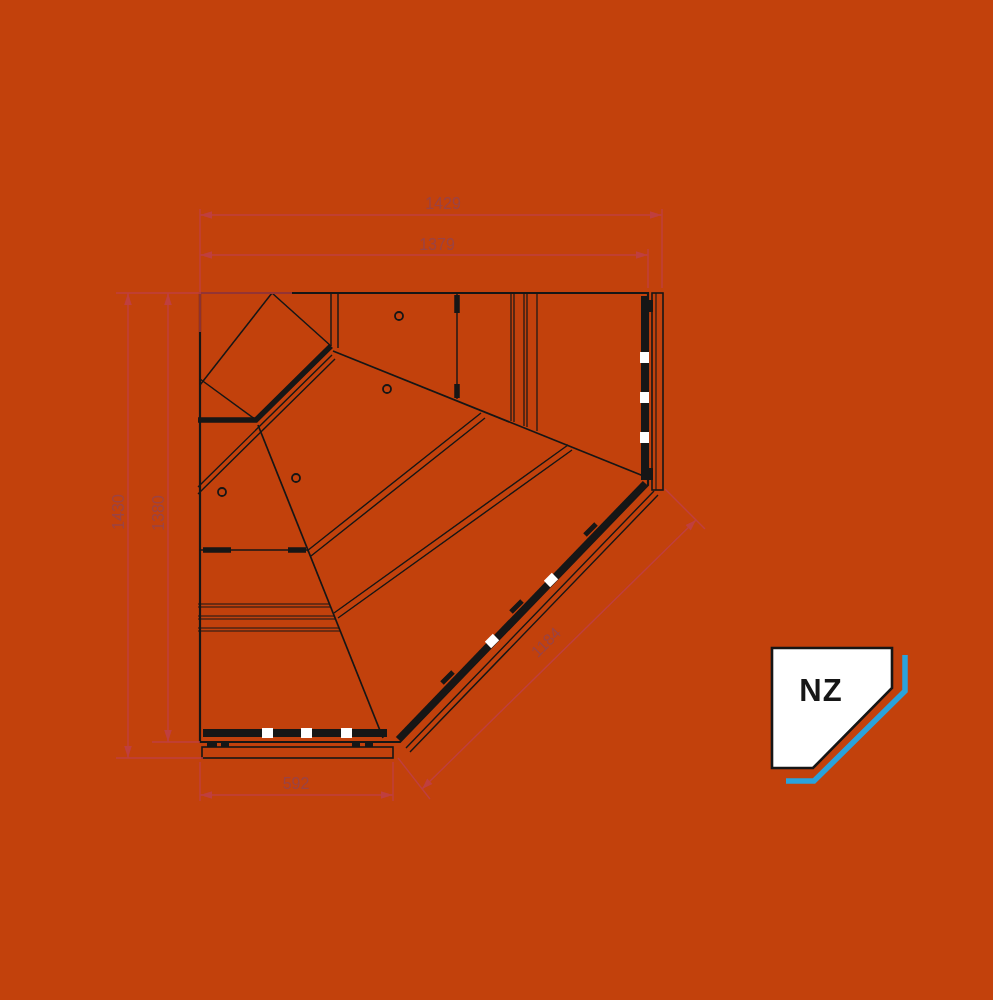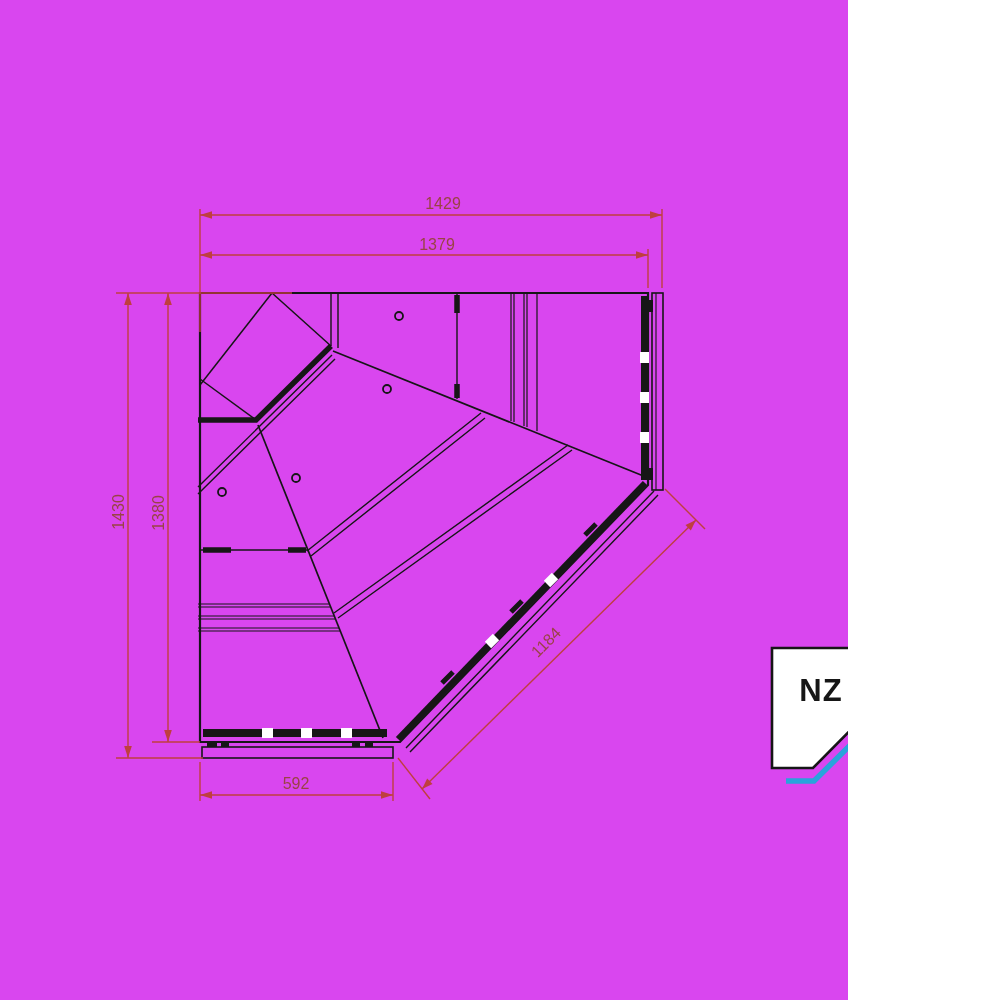--- a/index.html
+++ b/index.html
@@ -1,16 +1,16 @@
 <!DOCTYPE html>
 <html><head>
 <meta charset="utf-8">
 <style>
   html,body{margin:0;padding:0;background:#ffffff;}
-  .stage{position:relative;width:848px;height:1000px;background:#d946ef;overflow:hidden;
+  .stage{position:relative;width:993px;height:1000px;background:#c2410c;overflow:hidden;
          font-family:"Liberation Sans", sans-serif;}
   svg{display:block;}
   .dim-text{font-family:"Liberation Sans", sans-serif;font-size:16px;fill:#9a4345;}
   .logo-text{font-family:"Liberation Sans", sans-serif;font-size:31px;font-weight:bold;fill:#161616;letter-spacing:1px;}
 </style>
 </head>
 <body>
 
 <div class="stage">
 <svg width="1000" height="1000" viewBox="0 0 1000 1000">

